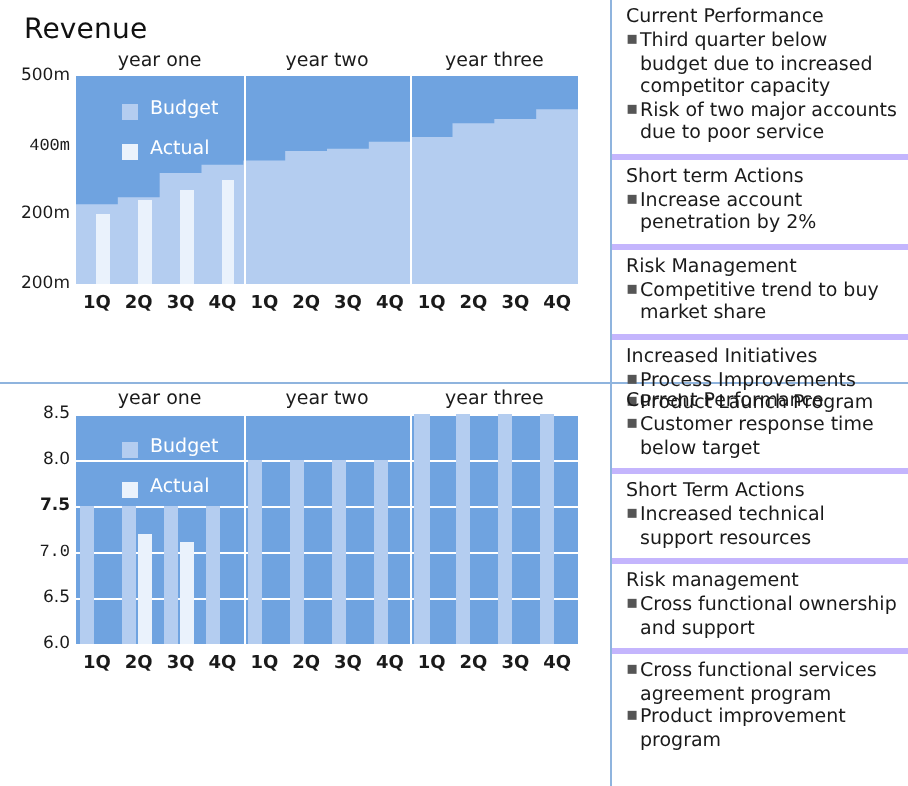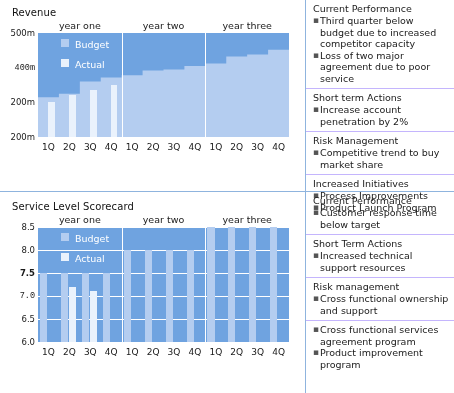--- a/index.html
+++ b/index.html
@@ -39,21 +39,21 @@
     padding: 0;
   }
   .notes-col {
     width: 149px;
     box-sizing: border-box;
     border-left: 1px solid #8fb4de;
     padding: 0;
     position: relative;
   }
   .panel-title {
-    font-size: 10px;
+    font-size: 14px;
     color: #111111;
     padding: 7px 0 0 12px;
     letter-spacing: 0.1px;
     white-space: nowrap;
   }
   #panel-scorecard .panel-title {
     padding-top: 9px;
   }
 
   
@@ -139,54 +139,55 @@
   .bar-actual { background: #eaf2fc; }
 
   .legend {
     position: absolute;
     left: 9px;
     top: 6px;
     z-index: 5;
   }
   .legend-row {
     display: flex;
-    align-items: flex-start;
+    align-items: flex-end;
     height: 16px;
     margin-bottom: 4px;
     padding-left: 14px;
   }
   .legend-swatch {
     width: 8px;
     height: 8px;
     margin-right: 6px;
   }
   .sw-budget { background: #b4cdf0; }
   .sw-actual { background: #eaf2fc; }
   .legend-label {
     font-size: 9.5px;
     color: #ffffff;
   }
 
   .xtick-row {
     display: flex;
     height: 16px;
     margin-top: 2px;
+    font-weight: bold;
   }
   .xtick {
     flex: 1;
     text-align: center;
     font-size: 9px;
     color: #1a1a1a;
     line-height: 16px;
   }
 
   
   .note-block {
     padding: 3px 5px 4px 7px;
-    border-bottom: 1px solid #c4b5fd;
+    border-bottom: 3px solid #c4b5fd;
     box-sizing: border-box;
   }
   .note-block:last-child { border-bottom: none; }
   .note-heading {
     font-size: 9.5px;
     color: #1a1a1a;
     line-height: 12px;
     white-space: nowrap;
   }
   .note-item {
@@ -268,21 +269,21 @@
     </div>
     <div class="notes-col">
         <div class="note-block">
           <div class="note-heading">Current Performance</div>
           <div class="note-item">
             <span class="note-bullet">▪</span>
             <span class="note-text">Third quarter below budget due to increased competitor capacity</span>
           </div>
           <div class="note-item">
             <span class="note-bullet">▪</span>
-            <span class="note-text">Loss of two major agreement due to poor service</span>
+            <span class="note-text">Risk of two major accounts due to poor service</span>
           </div>
         </div>
         <div class="note-block">
           <div class="note-heading">Short term Actions</div>
           <div class="note-item">
             <span class="note-bullet">▪</span>
             <span class="note-text">Increase account penetration by 2%</span>
           </div>
         </div>
         <div class="note-block">
@@ -301,21 +302,20 @@
           <div class="note-item">
             <span class="note-bullet">▪</span>
             <span class="note-text">Product Launch Program</span>
           </div>
         </div>
       </div>
   </div>
 
   <div class="panel" id="panel-scorecard">
     <div class="chart-col">
-      <div class="panel-title">Service Level Scorecard</div>
       <div class="chart-wrap">
         <div class="year-band-row">
             <div class="year-band">year one</div>
             <div class="year-band">year two</div>
             <div class="year-band">year three</div>
           </div>
         <div class="plot-outer">
           <div class="ytick-labels">
               <div class="ytick-label" style="top: 100%;">6.0</div>
               <div class="ytick-label" style="top: 80%;">6.5</div>

